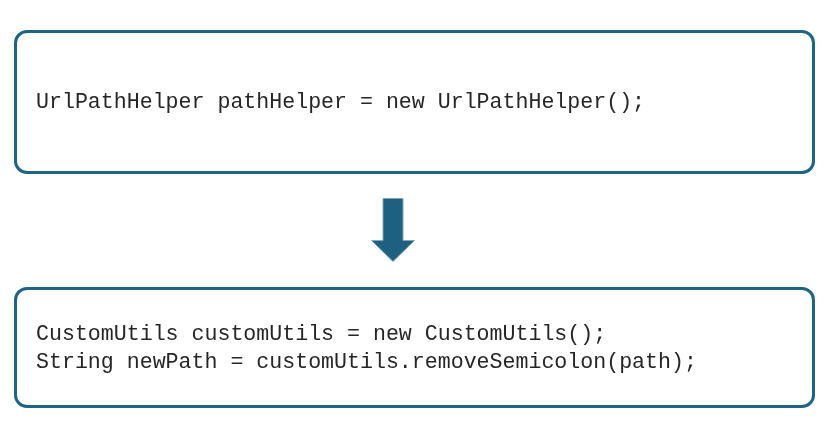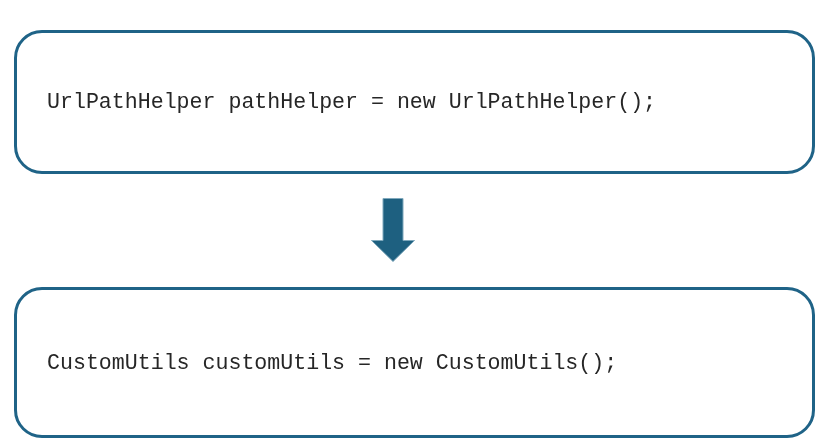--- a/index.html
+++ b/index.html
@@ -13,34 +13,34 @@
     background: var(--page-background, #FFFFFF);
     font-family: "Liberation Mono", "DejaVu Sans Mono", monospace;
     overflow: hidden;
   }
   .code-box {
     position: absolute;
     left: 14px;
     width: 801px;
     box-sizing: border-box;
     border: 3px solid var(--box-border, #1F6387);
-    border-radius: 28px;
+    border-radius: 13px;
     background: var(--page-background, #FFFFFF);
     display: flex;
     flex-direction: column;
     justify-content: center;
-    padding-left: 30px;
+    padding-left: 19px;
   }
   .code-box.before {
     top: 30px;
     height: 144px;
   }
   .code-box.after {
     top: 287px;
-    height: 151px;
+    height: 121px;
   }
   .code-line {
     font-size: 21.6px;
     line-height: 28px;
     color: var(--code-text, #262626);
     white-space: pre;
   }
   .arrow-wrap {
     position: absolute;
     left: 371px;
@@ -58,13 +58,14 @@
 </div>
 
 <div class="arrow-wrap">
   <svg width="44" height="64" viewBox="0 0 44 64" xmlns="http://www.w3.org/2000/svg">
     <polygon points="12,0.5 32,0.5 32,42.5 43.5,42.5 22,63.5 0.5,42.5 12,42.5" fill="var(--arrow-fill, #1E6080)" stroke="var(--arrow-edge, #7FA8BC)" stroke-width="1"></polygon>
   </svg>
 </div>
 
 <div class="code-box after">
   <div class="code-line">CustomUtils customUtils = new CustomUtils();</div>
+  <div class="code-line">String newPath = customUtils.removeSemicolon(path);</div>
 </div>
 
 </body></html>

